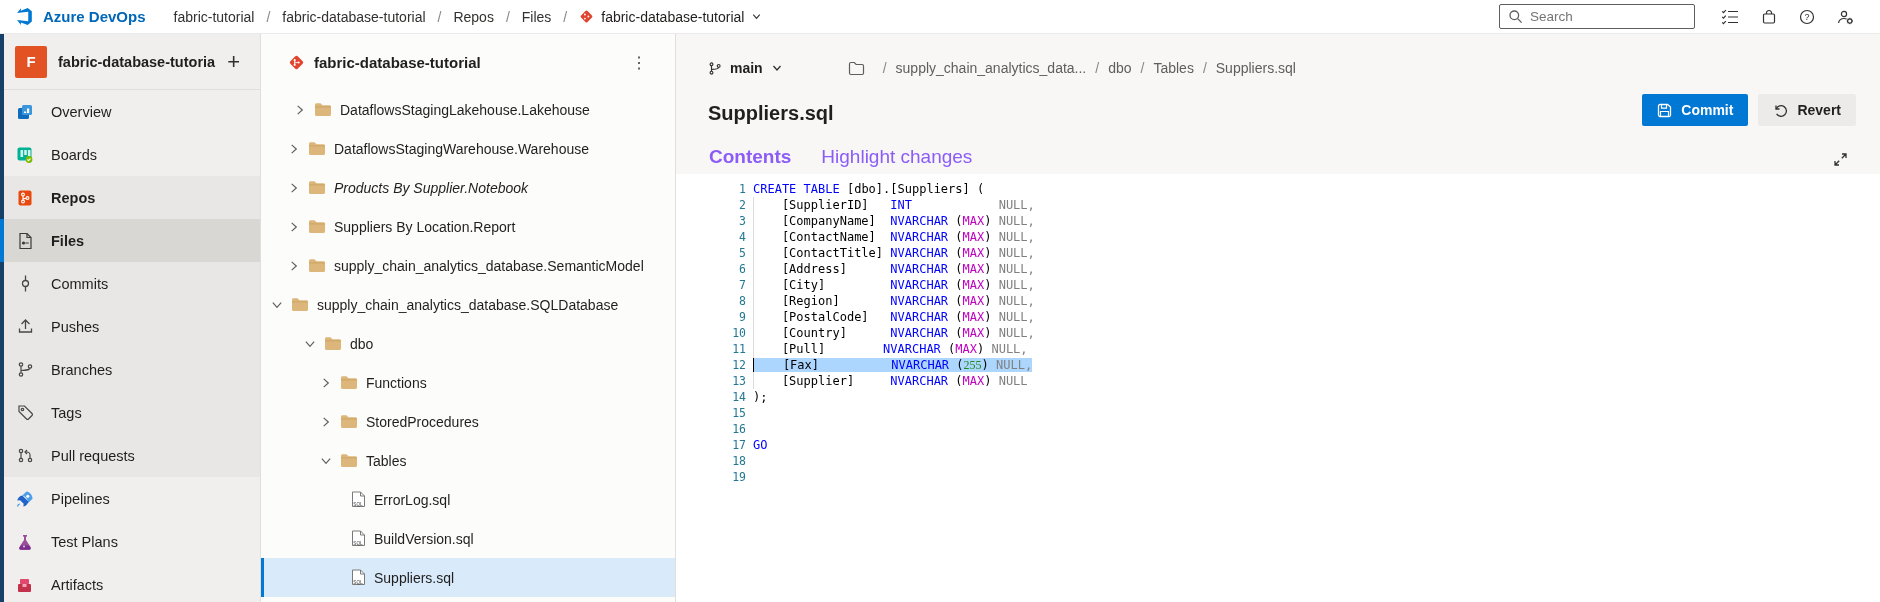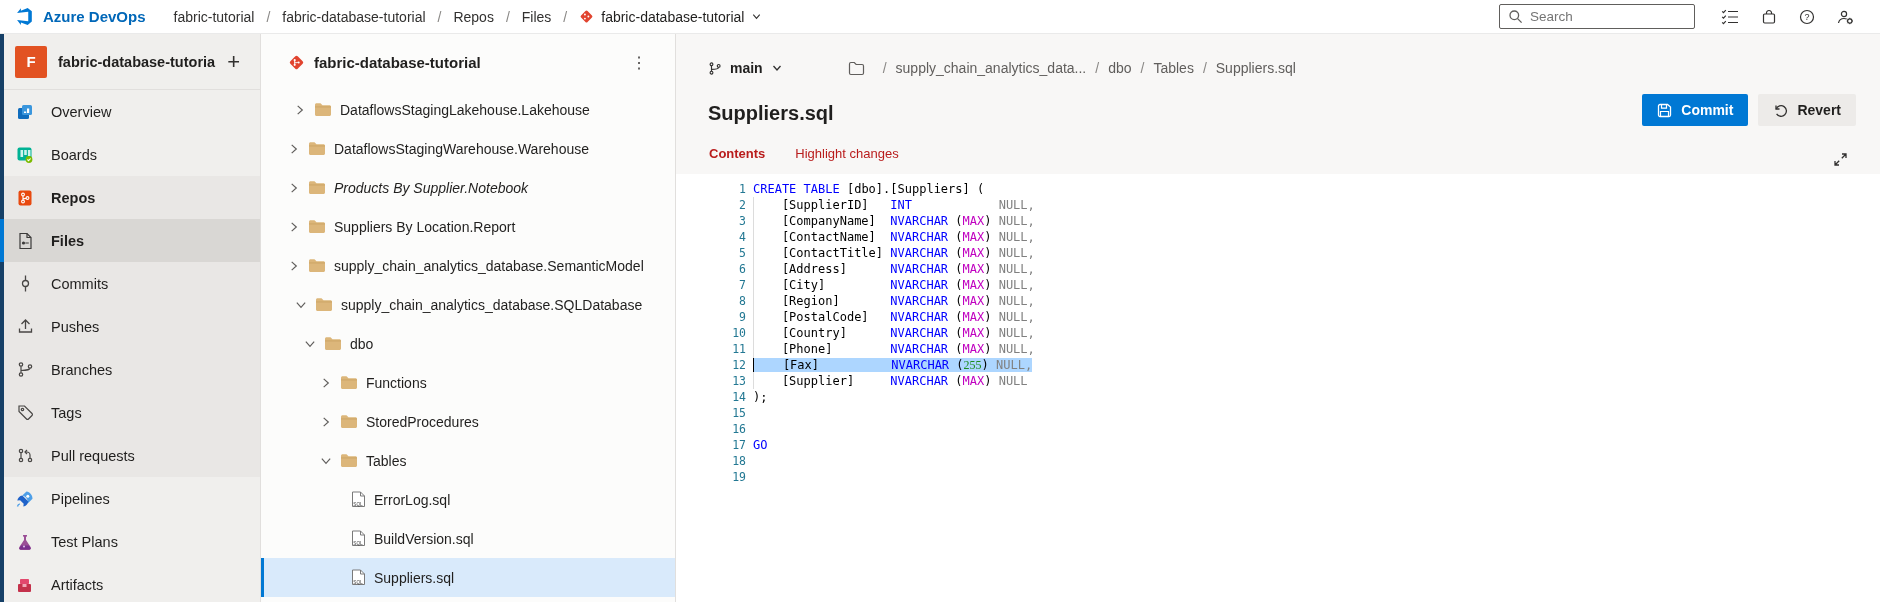--- a/index.html
+++ b/index.html
@@ -64,21 +64,21 @@
   .pseg { color:#605e5c; cursor:pointer; white-space:nowrap; }
   .psep { color:#8a8886; margin:0 9px; }
   .title { font-size:20px; font-weight:600; margin-top:14px; height:24px; color:#201f1e; }
   .actions { position:absolute; top:60px; right:24px; display:flex; gap:10px; }
   .btn { height:32px; padding:0 15px; font-size:14px; font-weight:600; border:none;
     border-radius:2px; display:flex; align-items:center; gap:9px; cursor:pointer;
     font-family:"Liberation Sans",sans-serif; }
   .btn.commit { background:var(--accent); color:#fff; }
   .btn.revert { background:#edebe9; color:#201f1e; }
   .tabs { display:flex; gap:28px; margin-top:18px; height:30px; }
-  .tab { font-size:13px; color:#b91c1c; position:relative; padding:2px 1px; cursor:pointer; }
+  .tab { font-size:19px; color:#8b5cf6; position:relative; padding:2px 1px; cursor:pointer; }
   .tab.active { font-weight:700; }
   .tab.active::after { content:""; position:absolute; left:0; right:0; bottom:-2px; height:2.5px;
     background:var(--accent); border-radius:1px; }
   .expand { position:absolute; right:32px; top:118px; cursor:pointer; display:flex; }
 
   
   .editor { flex:1; background:#fff; position:relative; padding-top:7px;
     font-family:"DejaVu Sans Mono", monospace; font-size:12px; }
   .guide { position:absolute; left:77px; top:23px; height:192px; width:0; border-left:1px solid #dcdcdc; }
   .crow { display:flex; height:16px; line-height:16px; }
@@ -406,21 +406,21 @@
             </svg>
           </span>
           <span style="display: flex;">
             <svg width="18" height="15" viewBox="0 0 18 15">
               <path fill="#dcb67a" d="M1 2.8C1 2 1.7 1.3 2.5 1.3h4l2 2h7c.8 0 1.5.7 1.5 1.5v7.7c0 .8-.7 1.5-1.5 1.5h-13C1.7 14 1 13.3 1 12.5z"></path>
               <path fill="#c9a05f" opacity=".55" d="M1 4.2h16v1.4H1z"></path>
             </svg>
           </span>
           <span>supply_chain_analytics_database.SemanticModel</span>
         </div>
-        <div class="trow" style="padding-left: 9px; margin-left: 24px;">
+        <div class="trow" style="padding-left: 9px;">
           <span class="tchev">
             <svg width="12" height="12" viewBox="0 0 13 13">
               <path d="M2 4l4.5 5L11 4" stroke="#605e5c" stroke-width="1.3" fill="none"></path>
             </svg>
           </span>
           <span style="display: flex;">
             <svg width="18" height="15" viewBox="0 0 18 15">
               <path fill="#dcb67a" d="M1 2.8C1 2 1.7 1.3 2.5 1.3h4l2 2h7c.8 0 1.5.7 1.5 1.5v7.7c0 .8-.7 1.5-1.5 1.5h-13C1.7 14 1 13.3 1 12.5z"></path>
               <path fill="#c9a05f" opacity=".55" d="M1 4.2h16v1.4H1z"></path>
             </svg>
@@ -624,21 +624,21 @@
           <div class="crow">
             <span class="ln">9</span>
             <span class="lc"><span class="tk-p">    [PostalCode]   </span><span class="tk-k">NVARCHAR</span><span class="tk-p"> (</span><span class="tk-m">MAX</span><span class="tk-p">) </span><span class="tk-u">NULL,</span></span>
           </div>
           <div class="crow">
             <span class="ln">10</span>
             <span class="lc"><span class="tk-p">    [Country]      </span><span class="tk-k">NVARCHAR</span><span class="tk-p"> (</span><span class="tk-m">MAX</span><span class="tk-p">) </span><span class="tk-u">NULL,</span></span>
           </div>
           <div class="crow">
             <span class="ln">11</span>
-            <span class="lc"><span class="tk-p">    [Phone]        </span><span class="tk-k">NVARCHAR</span><span class="tk-p"> (</span><span class="tk-m">MAX</span><span class="tk-p">) </span><span class="tk-u">NULL,</span></span>
+            <span class="lc"><span class="tk-p">    [Pull]        </span><span class="tk-k">NVARCHAR</span><span class="tk-p"> (</span><span class="tk-m">MAX</span><span class="tk-p">) </span><span class="tk-u">NULL,</span></span>
           </div>
           <div class="crow">
             <span class="ln">12</span>
             <span class="lc"><span class="cursor"></span><span class="sel-span"><span class="tk-p">    [Fax]          </span><span class="tk-k">NVARCHAR</span><span class="tk-p"> (</span><span class="tk-n">255</span><span class="tk-p">) </span><span class="tk-u">NULL,</span></span></span>
           </div>
           <div class="crow">
             <span class="ln">13</span>
             <span class="lc"><span class="tk-p">    [Supplier]     </span><span class="tk-k">NVARCHAR</span><span class="tk-p"> (</span><span class="tk-m">MAX</span><span class="tk-p">) </span><span class="tk-u">NULL</span></span>
           </div>
           <div class="crow">

